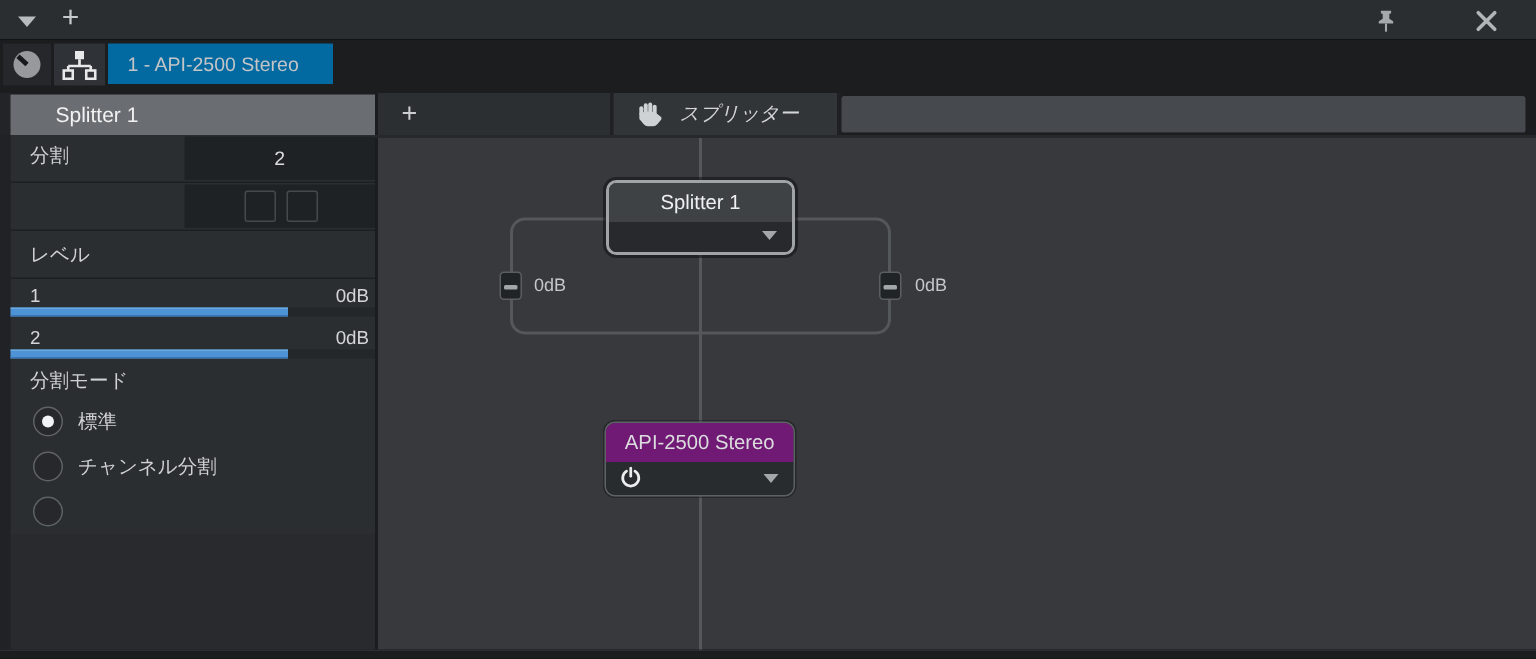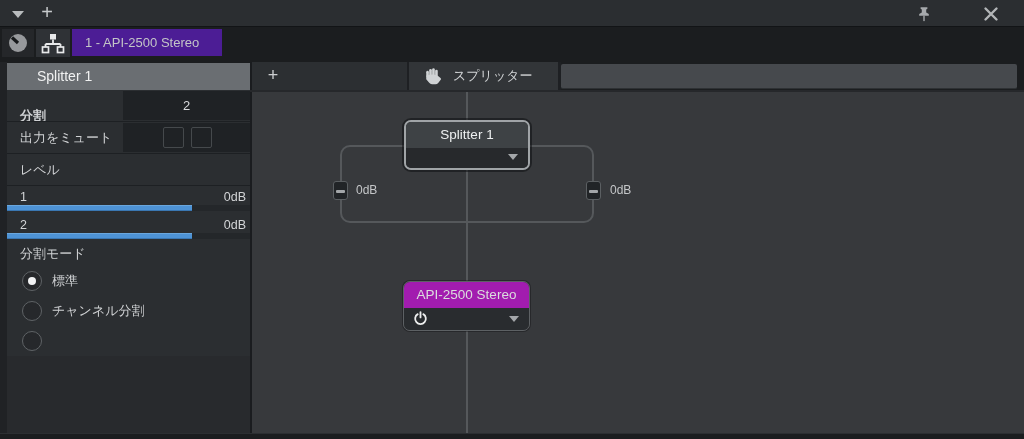--- a/index.html
+++ b/index.html
@@ -18,33 +18,33 @@
   .tb-plus{left:36px;top:0;width:22px;height:26px;color:#c7cacc;font-size:20px;line-height:25px;text-align:center;cursor:pointer;}
   .tb-title{left:71px;top:0;height:27px;line-height:27px;font-size:13.5px;color:#e7e8e9;white-space:nowrap;}
   .tb-pin{left:916px;top:6px;width:16px;height:16px;cursor:pointer;}
   .tb-close{left:983px;top:6px;width:16px;height:16px;cursor:pointer;}
 
   
   .viewbar{left:0;top:27px;width:1024px;height:35px;background:#1b1d1f;}
   .tile{top:29px;height:28px;display:flex;align-items:center;justify-content:center;cursor:pointer;}
   .tile-knob{left:2px;width:32px;background:#25272a;}
   .tile-route{left:36px;width:34px;background:#2f3236;}
-  .plugin-tab{left:72px;top:29px;width:150px;height:27px;background:#4c1d95;color:#c3c5c7;font-size:13px;line-height:27px;padding-left:13px;cursor:pointer;white-space:nowrap;}
+  .plugin-tab{left:72px;top:29px;width:150px;height:27px;background:#0369a1;color:#c3c5c7;font-size:13px;line-height:27px;padding-left:13px;cursor:pointer;white-space:nowrap;}
 
   
   .sb-header{left:7px;top:63px;width:243px;height:27px;background:#6a6e72;color:#f1f2f2;font-size:14px;line-height:27px;padding-left:30px;}
   .hdr-gutter{left:0;top:62px;width:7px;height:28px;background:#222427;}
   .tab-insert{left:250px;top:62px;width:157px;height:28px;background:#2c2f32;cursor:pointer;}
   .tab-divider1{left:407px;top:62px;width:2px;height:28px;background:#1e2023;}
   .tab-splitter{left:409px;top:62px;width:149px;height:28px;background:#323538;cursor:pointer;}
   .tab-divider2{left:558px;top:62px;width:3px;height:28px;background:#1e2023;}
   .hdr-filler{left:561px;top:64px;width:456px;height:25px;background:#46494d;border-radius:2px;border-bottom:1px solid #2e3134;}
   .tab-plus{position:absolute;left:14px;top:0;width:18px;height:28px;color:#ccced0;font-size:18px;line-height:26px;text-align:center;}
   .tab-label{position:absolute;left:42px;top:0;height:28px;line-height:28px;font-size:13px;color:#d3d5d7;white-space:nowrap;}
-  .tab-splitter .tab-label{left:44px;}
+  .tab-splitter .tab-label{left:44px;font-style:italic;}
   .hand-wrap{position:absolute;left:15px;top:5px;width:18px;height:18px;}
 
   
   .sb-gutter{left:0;top:90px;width:7px;height:343px;background:#202225;}
   .sb-bg{left:7px;top:90px;width:243px;height:266px;background:#2b2e31;}
   .sb-rest{left:7px;top:356px;width:243px;height:77px;background:#282a2d;}
   .row-sep{left:7px;width:243px;height:1px;background:#1d2023;}
   .sb-label{height:31px;line-height:31px;font-size:13px;color:#d0d2d4;white-space:nowrap;}
   .well{left:123px;width:127px;height:29px;background:#1f2225;}
   .well-val{width:100%;height:100%;text-align:center;line-height:29px;font-size:13px;color:#d8dadc;cursor:text;}
@@ -66,21 +66,21 @@
   .loop{left:340px;top:145px;width:254px;height:78px;border:2px solid #55585b;border-radius:10px;z-index:1;}
   .fader{width:15px;height:19px;background:#212427;border:1px solid #5b5f62;border-radius:3px;z-index:2;cursor:ns-resize;}
   .fader-line{position:absolute;left:2px;right:2px;top:8px;height:2.5px;background:#a3a6a9;border-radius:1px;}
   .gain-label{top:182px;height:16px;line-height:16px;font-size:12px;color:#c5c7c9;z-index:2;white-space:nowrap;}
   .node{border-radius:7px;overflow:hidden;z-index:3;cursor:pointer;}
   .node-splitter{left:404px;top:120px;width:126px;height:50px;border:2px solid #a0a4a7;box-shadow:0 0 0 2px rgba(14,16,18,.55);}
   .node-plugin{left:403px;top:281px;width:127px;height:50px;border:1px solid #5d6164;box-shadow:0 0 0 1px rgba(14,16,18,.4);}
   .node-title{width:100%;text-align:center;white-space:nowrap;}
   .node-splitter .node-title{height:26px;line-height:26px;background:#3e4245;color:#eef0f1;font-size:13.5px;}
   .node-splitter .node-body{position:relative;height:20px;background:#27292c;}
-  .node-plugin .node-title{height:26px;line-height:26px;background:#a21caf;color:#dbdcde;font-size:13.5px;}
+  .node-plugin .node-title{height:26px;line-height:26px;background:#701a75;color:#dbdcde;font-size:13.5px;}
   .node-plugin .node-body{position:relative;height:22px;background:#292c2f;}
   .node-caret{position:absolute;right:10px;top:8px;width:0;height:0;border-left:5.5px solid transparent;border-right:5.5px solid transparent;border-top:6px solid #a4a7aa;cursor:pointer;}
   .power-btn{position:absolute;left:9px;top:3px;width:16px;height:16px;cursor:pointer;}
 
   .bottombar{left:0;top:433px;width:1024px;height:6px;background:#1b1d1f;border-top:1px solid #2c2f32;}
 </style>
 </head>
 <body>
 
 <div id="app">
@@ -135,27 +135,26 @@
     </span>
     <span class="tab-label">スプリッター</span>
   </div>
   <div class="abs tab-divider2"></div>
   <div class="abs hdr-filler"></div>
 
   <div class="abs sb-gutter"></div>
   <div class="abs sb-bg"></div>
   <div class="abs sb-rest"></div>
 
-  <div class="abs sb-label" style="left:20px;top:100px;font-weight:bold;">分割</div>
+  <div class="abs sb-label" style="left:20px;top:88px;">分割</div>
   <div class="abs well" style="top:91px;">
     <div class="well-val">2</div>
   </div>
   <div class="abs row-sep" style="top:121px;"></div>
 
-  <div class="abs sb-label" style="left:20px;top:122px;">出力をミュート</div>
   <div class="abs well" style="top:123px;">
     <div class="chk" style="left:40px;"></div>
     <div class="chk" style="left:68px;"></div>
   </div>
   <div class="abs row-sep" style="top:153px;"></div>
 
   <div class="abs sb-label" style="left:20px;top:154px;">レベル</div>
   <div class="abs row-sep" style="top:185px;"></div>
 
   <div class="abs sl-label" style="left:20px;top:187px;">1</div>

